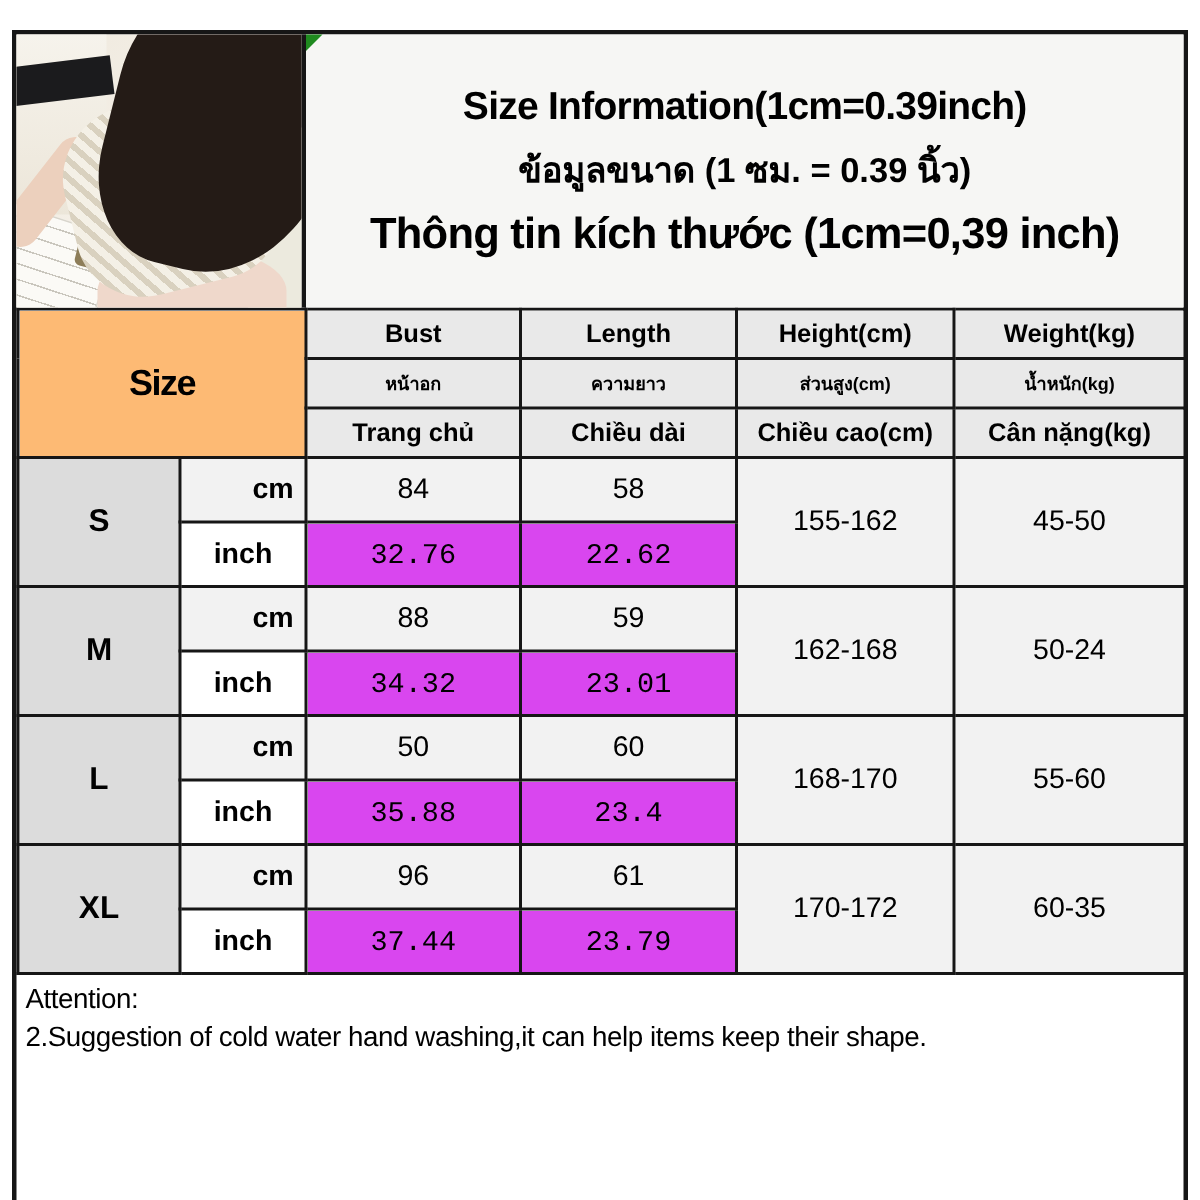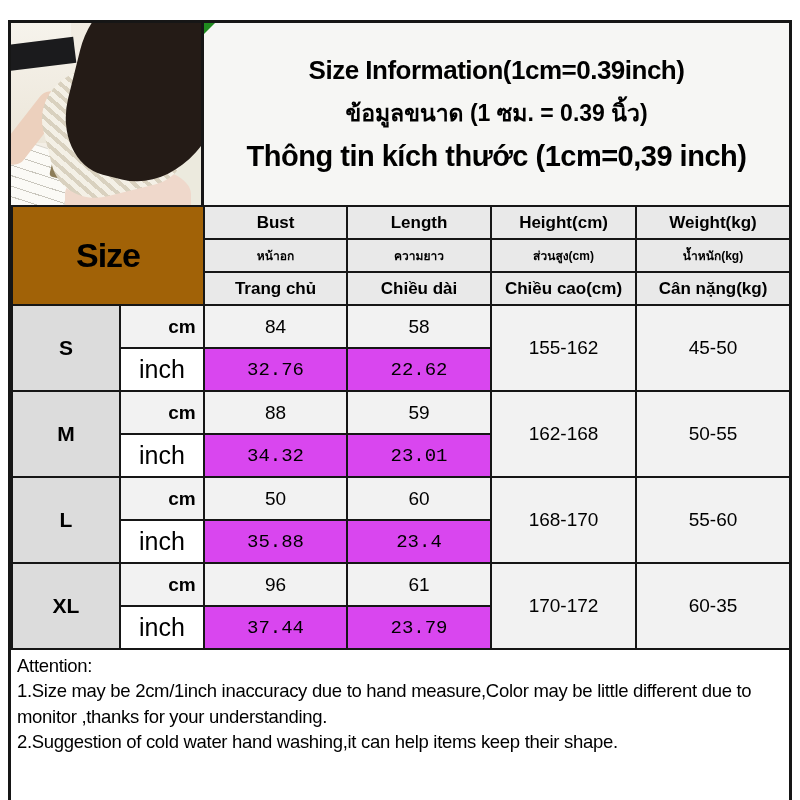--- a/index.html
+++ b/index.html
@@ -38,26 +38,26 @@
   .t-en{font-size:26px;font-weight:bold;letter-spacing:-0.5px;}
   .t-th{font-size:23px;font-weight:bold;}
   .t-vi{font-size:29px;font-weight:bold;letter-spacing:-0.5px;}
 
   
   table.size-table{width:100%;border-collapse:collapse;table-layout:fixed;}
   .size-table td{border:2px solid #161616;text-align:center;vertical-align:middle;
                  padding:0;overflow:hidden;}
   tr.hr{height:33px;}
   tr.dr{height:43px;}
-  td.corner{background:#a16207;font-size:34px;font-weight:bold;letter-spacing:-1px;text-align:center;}
+  td.corner{background:#fdba74;font-size:24px;font-weight:bold;letter-spacing:-1px;text-align:center;}
   td.head{background:#e9e9e9;font-weight:bold;font-size:17px;}
   td.head-th{background:#e9e9e9;font-weight:bold;font-size:12px;}
   td.size-cell{background:#dcdcdc;font-weight:bold;font-size:21px;}
   td.unit-cm{background:#f2f2f2;font-weight:bold;font-size:19px;padding-left:40px;}
-  td.unit-in{background:#ffffff;font-weight:normal;font-size:25px;}
+  td.unit-in{background:#ffffff;font-weight:bold;font-size:19px;}
   td.val-cm{background:#f2f2f2;font-size:19px;}
   td.val-in{background:#d946ef;font-size:19px;font-family:Liberation Mono, monospace;}
   td.range{background:#f2f2f2;font-size:19px;}
 
   
   .attention{padding:3px 8px 0 6px;font-size:18.5px;letter-spacing:-0.3px;line-height:1.37;}
   .attention p{margin:0;}
 </style>
 </head>
 <body>
@@ -128,21 +128,21 @@
         <td class="val-in">32.76</td>
         <td class="val-in">22.62</td>
       </tr>
 
       <tr class="dr">
         <td class="size-cell" rowspan="2">M</td>
         <td class="unit-cm">cm</td>
         <td class="val-cm">88</td>
         <td class="val-cm">59</td>
         <td class="range" rowspan="2">162-168</td>
-        <td class="range" rowspan="2">50-55</td>
+        <td class="range" rowspan="2">50-24</td>
       </tr>
       <tr class="dr">
         <td class="unit-in">inch</td>
         <td class="val-in">34.32</td>
         <td class="val-in">23.01</td>
       </tr>
 
       <tr class="dr">
         <td class="size-cell" rowspan="2">L</td>
         <td class="unit-cm">cm</td>
@@ -168,17 +168,16 @@
       <tr class="dr">
         <td class="unit-in">inch</td>
         <td class="val-in">37.44</td>
         <td class="val-in">23.79</td>
       </tr>
     </tbody>
   </table>
 
   <div class="attention">
     <p>Attention:</p>
-    <p>1.Size may be 2cm/1inch inaccuracy due to hand measure,Color may be little different due to monitor ,thanks for your understanding.</p>
     <p>2.Suggestion of cold water hand washing,it can help items keep their shape.</p>
   </div>
 
 </div>
 
 </body></html>

